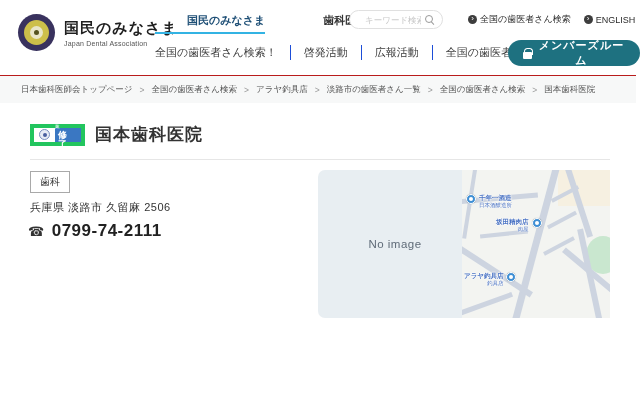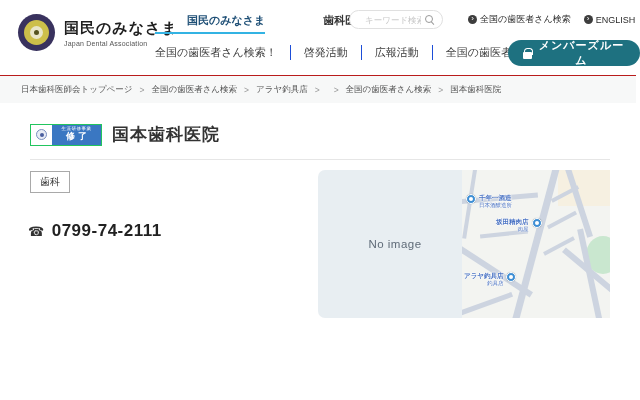--- a/index.html
+++ b/index.html
@@ -55,21 +55,21 @@
   .breadcrumb { position:absolute; top:75px; left:0; width:636px; height:28px; background:#f7f8f8;
     border-top:1px solid #b91c1c; display:flex; align-items:center; padding-left:21px; font-size:8.5px; color:#555; }
   .breadcrumb a { color:#555; text-decoration:none; cursor:pointer; white-space:nowrap; }
   .crumb-sep { margin:0 7px; color:#999; }
   .crumb-current { color:#555; white-space:nowrap; }
 
   
   .main { position:absolute; top:103px; left:0; width:640px; height:297px; background:#fff; }
 
   .title-row { position:absolute; left:30px; top:20px; display:flex; align-items:center; gap:10px; }
-  .badge { width:72px; height:22px; display:flex; border:1px solid #22c55e; background:#fff;font-family:Liberation Mono, monospace; }
+  .badge { width:55px; height:22px; display:flex; border:4px solid #22c55e; background:#fff; }
   .badge-left { width:21px; display:flex; align-items:center; justify-content:center; background:#fff; }
   .badge-emblem { width:11px; height:11px; border-radius:50%; background:#e8ecf5; border:1px solid #7a8fc0; display:flex; align-items:center; justify-content:center; }
   .badge-emblem span { width:4px; height:4px; border-radius:50%; background:#4a5f9f; }
   .badge-right { flex:1; background:var(--badge-blue,#3a77c2); color:#fff; display:flex; flex-direction:column;
     align-items:center; justify-content:center; line-height:1; }
   .badge-top { font-size:4.5px; letter-spacing:.5px; margin-bottom:2px; }
   .badge-bottom { font-size:9px; font-weight:bold; letter-spacing:3px; padding-left:3px; }
   .clinic-title { font-size:17px; font-weight:bold; color:#333; letter-spacing:1px; }
 
   .title-divider { position:absolute; top:56px; left:30px; right:30px; border:none; border-top:1px solid #e6e6e6; }
@@ -151,20 +151,21 @@
     </button>
   </header>
 
   <div class="breadcrumb">
     <a>日本歯科医師会トップページ</a>
     <span class="crumb-sep">&gt;</span>
     <a>全国の歯医者さん検索</a>
     <span class="crumb-sep">&gt;</span>
     <a>アラヤ釣具店</a>
     <span class="crumb-sep">&gt;</span>
+    <a>淡路市の歯医者さん一覧</a>
     <span class="crumb-sep">&gt;</span>
     <a>全国の歯医者さん検索</a>
     <span class="crumb-sep">&gt;</span>
     <span class="crumb-current">国本歯科医院</span>
   </div>
 
   <main class="main">
 
     <div class="title-row">
       <span class="badge">
@@ -177,20 +178,21 @@
           <span class="badge-top">生涯研修事業</span>
           <span class="badge-bottom">修了</span>
         </span>
       </span>
       <h1 class="clinic-title">国本歯科医院</h1>
     </div>
 
     <hr class="title-divider">
 
     <span class="category-tag">歯科</span>
+    <p class="address">兵庫県 淡路市 久留麻 2506</p>
     <p class="phone">
       <span class="phone-icon">☎</span>
       <span>0799-74-2111</span>
     </p>
 
     <div class="noimage">No image</div>
 
     <div class="map">
 
       <div class="block" style="left:96px;top:0;width:52px;height:36px;background:#f6f0e1;"></div>

